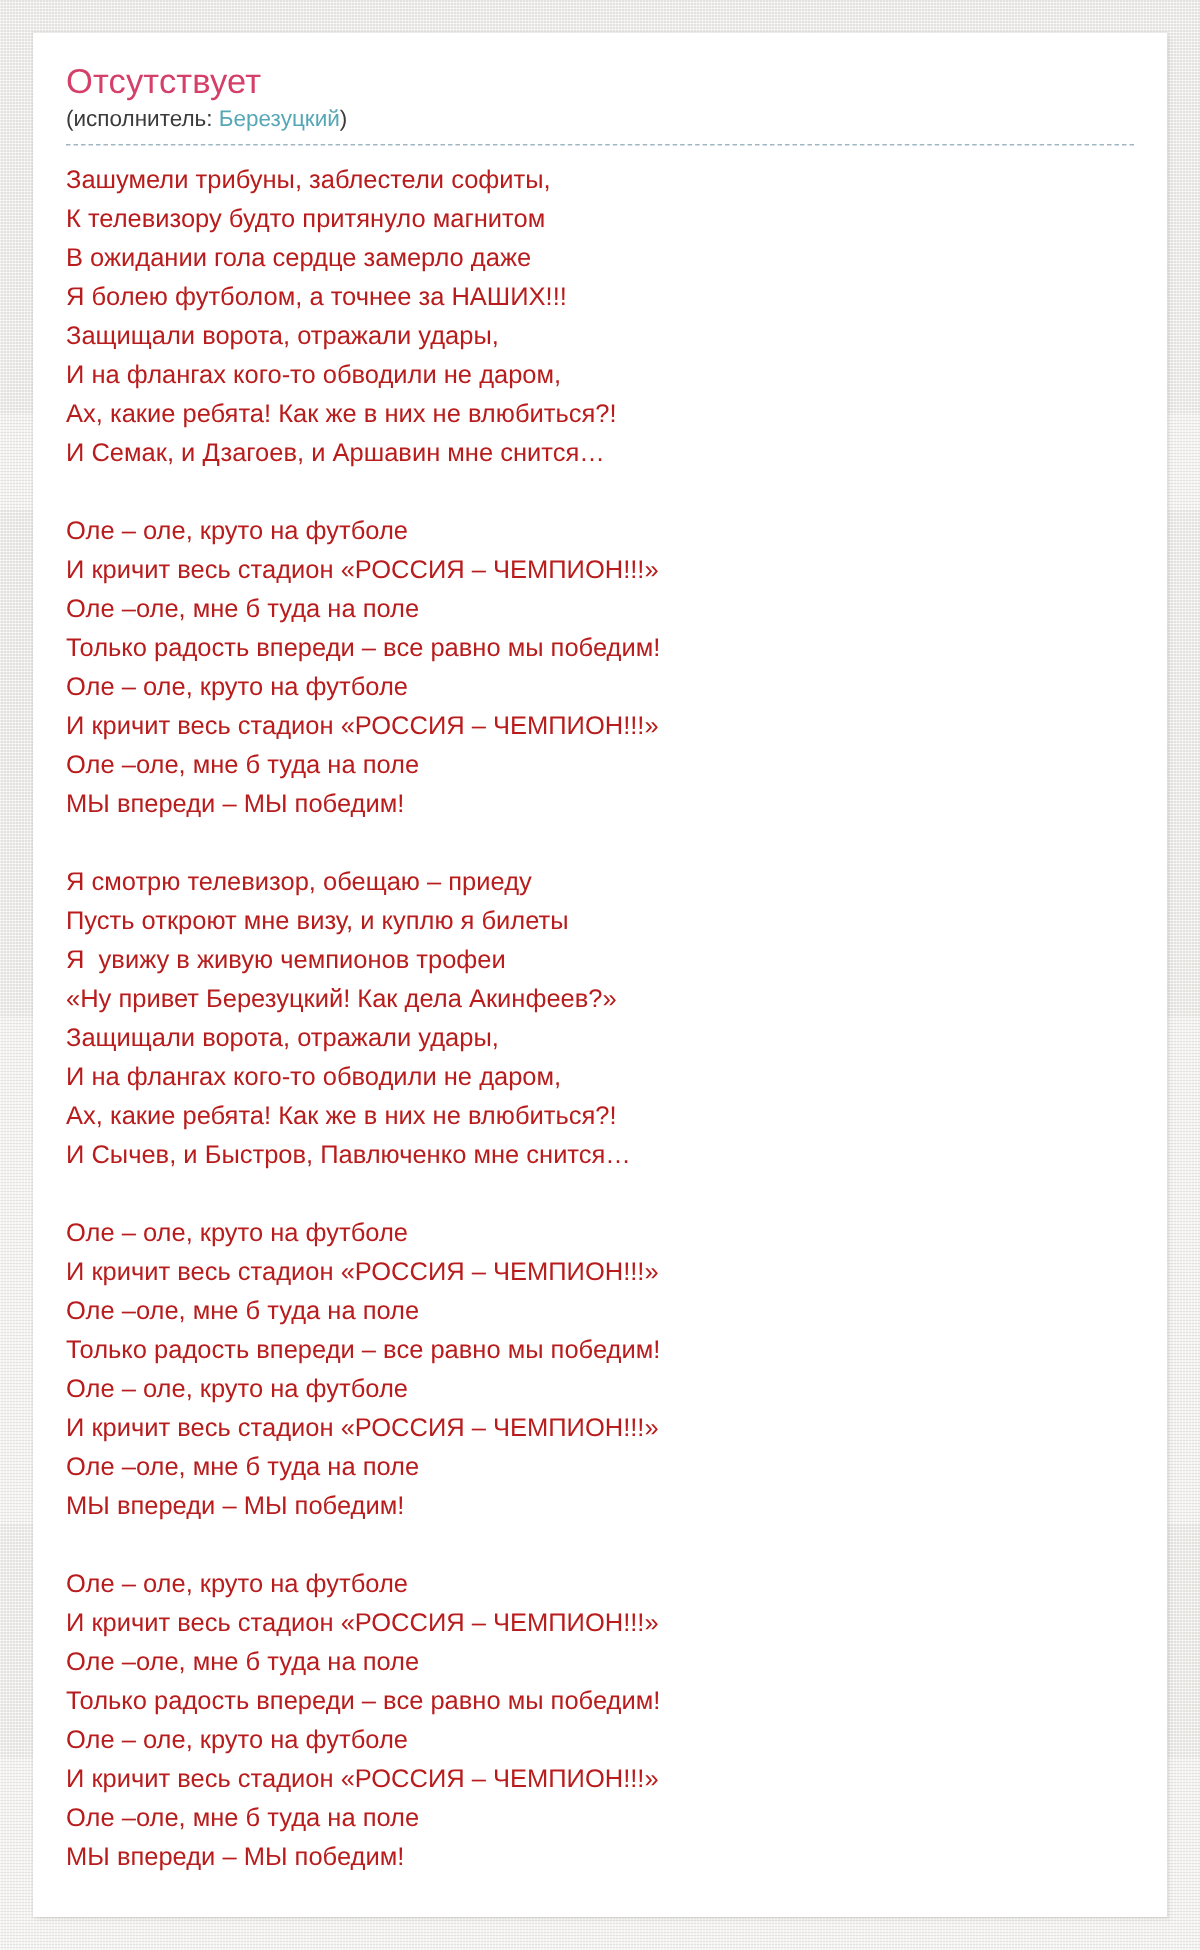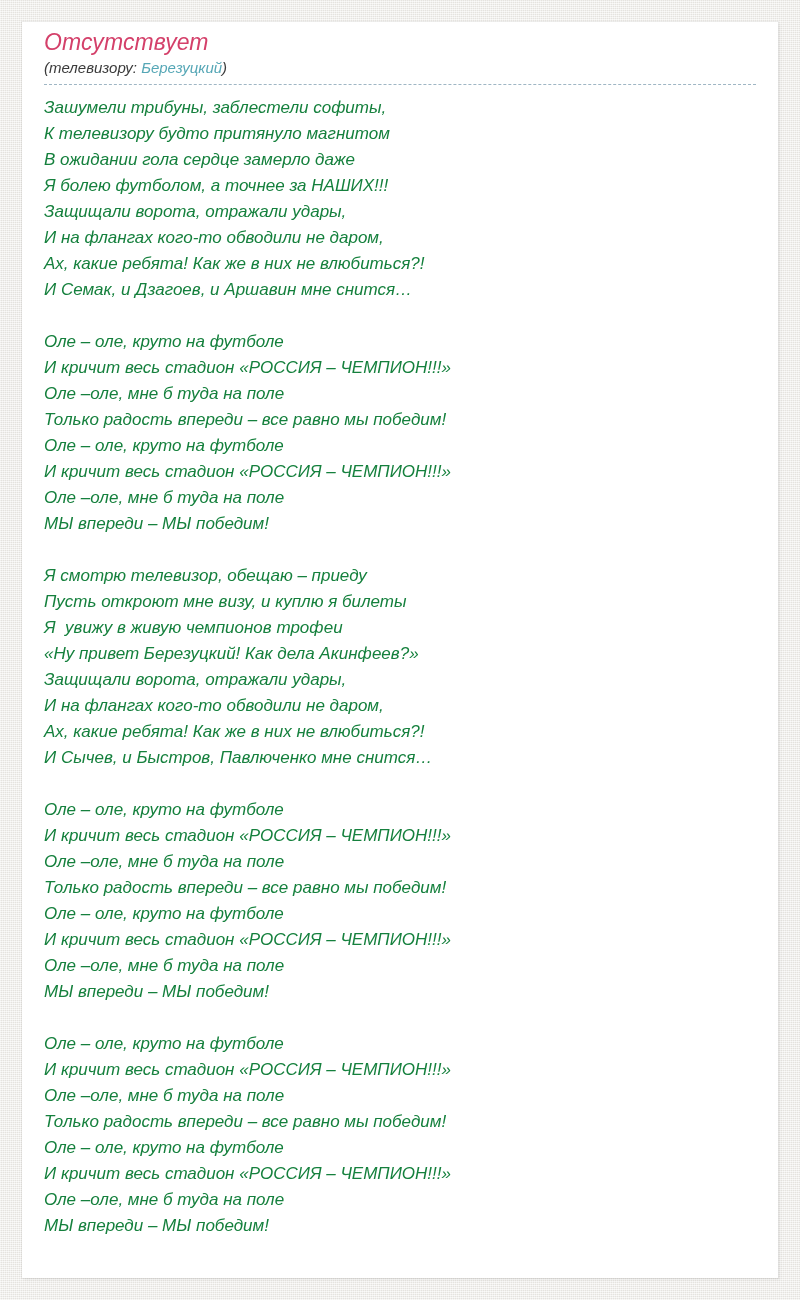--- a/index.html
+++ b/index.html
@@ -22,23 +22,22 @@
   }
 
   .page-card {
     position: absolute;
     left: 22px;
     top: 22px;
     width: 756px;
     min-height: 1256px;
     background: #ffffff;
     box-sizing: border-box;
-    padding: 6px 22px 22px 22px;
+    padding: 18px 22px 22px 22px;
     box-shadow: 0 0 0 1px rgba(0,0,0,0.045), 2px 2px 3px rgba(0,0,0,0.05);
-    font-style: italic;
   }
 
   .song-header {
     padding: 0 0 6px 0;
     border-bottom: 1px dashed #9fb6c4;
     margin-bottom: 10px;
   }
 
   .song-title {
     margin: 0;
@@ -59,39 +58,39 @@
 
   .performer-link {
     color: #56a7b6;
     text-decoration: none;
     cursor: pointer;
   }
 
   .lyrics-body {
     font-size: 17px;
     line-height: 26px;
-    color: #15803d;
+    color: #b91c1c;
     white-space: pre-wrap;
   }
 
   .lyrics-stanza {
     margin: 0 0 26px 0;
   }
   .lyrics-stanza:last-child { margin-bottom: 0; }
 
   .lyrics-line {
     display: block;
     white-space: pre-wrap;
   }
 </style>
 </head>
 <body>
 
 <div class="page-card">
 
   <div class="song-header">
     <h1 class="song-title">Отсутствует</h1>
-    <div class="song-performer"><span>(телевизору: </span><a class="performer-link" href="#">Березуцкий</a><span>)</span></div>
+    <div class="song-performer"><span>(исполнитель: </span><a class="performer-link" href="#">Березуцкий</a><span>)</span></div>
   </div>
 
   <div class="lyrics-body" id="lyrics-body"><p class="lyrics-stanza"><span class="lyrics-line">Зашумели трибуны, заблестели софиты,</span><span class="lyrics-line">К телевизору будто притянуло магнитом</span><span class="lyrics-line">В ожидании гола сердце замерло даже</span><span class="lyrics-line">Я болею футболом, а точнее за НАШИХ!!!</span><span class="lyrics-line">Защищали ворота, отражали удары,</span><span class="lyrics-line">И на флангах кого-то обводили не даром,</span><span class="lyrics-line">Ах, какие ребята! Как же в них не влюбиться?!</span><span class="lyrics-line">И Семак, и Дзагоев, и Аршавин мне снится…</span></p><p class="lyrics-stanza"><span class="lyrics-line">Оле – оле, круто на футболе</span><span class="lyrics-line">И кричит весь стадион «РОССИЯ – ЧЕМПИОН!!!»</span><span class="lyrics-line">Оле –оле, мне б туда на поле</span><span class="lyrics-line">Только радость впереди – все равно мы победим!</span><span class="lyrics-line">Оле – оле, круто на футболе</span><span class="lyrics-line">И кричит весь стадион «РОССИЯ – ЧЕМПИОН!!!»</span><span class="lyrics-line">Оле –оле, мне б туда на поле</span><span class="lyrics-line">МЫ впереди – МЫ победим!</span></p><p class="lyrics-stanza"><span class="lyrics-line">Я смотрю телевизор, обещаю – приеду</span><span class="lyrics-line">Пусть откроют мне визу, и куплю я билеты</span><span class="lyrics-line">Я  увижу в живую чемпионов трофеи</span><span class="lyrics-line">«Ну привет Березуцкий! Как дела Акинфеев?»</span><span class="lyrics-line">Защищали ворота, отражали удары,</span><span class="lyrics-line">И на флангах кого-то обводили не даром,</span><span class="lyrics-line">Ах, какие ребята! Как же в них не влюбиться?!</span><span class="lyrics-line">И Сычев, и Быстров, Павлюченко мне снится…</span></p><p class="lyrics-stanza"><span class="lyrics-line">Оле – оле, круто на футболе</span><span class="lyrics-line">И кричит весь стадион «РОССИЯ – ЧЕМПИОН!!!»</span><span class="lyrics-line">Оле –оле, мне б туда на поле</span><span class="lyrics-line">Только радость впереди – все равно мы победим!</span><span class="lyrics-line">Оле – оле, круто на футболе</span><span class="lyrics-line">И кричит весь стадион «РОССИЯ – ЧЕМПИОН!!!»</span><span class="lyrics-line">Оле –оле, мне б туда на поле</span><span class="lyrics-line">МЫ впереди – МЫ победим!</span></p><p class="lyrics-stanza"><span class="lyrics-line">Оле – оле, круто на футболе</span><span class="lyrics-line">И кричит весь стадион «РОССИЯ – ЧЕМПИОН!!!»</span><span class="lyrics-line">Оле –оле, мне б туда на поле</span><span class="lyrics-line">Только радость впереди – все равно мы победим!</span><span class="lyrics-line">Оле – оле, круто на футболе</span><span class="lyrics-line">И кричит весь стадион «РОССИЯ – ЧЕМПИОН!!!»</span><span class="lyrics-line">Оле –оле, мне б туда на поле</span><span class="lyrics-line">МЫ впереди – МЫ победим!</span></p></div>
 
 </div>
 
 </body></html>

